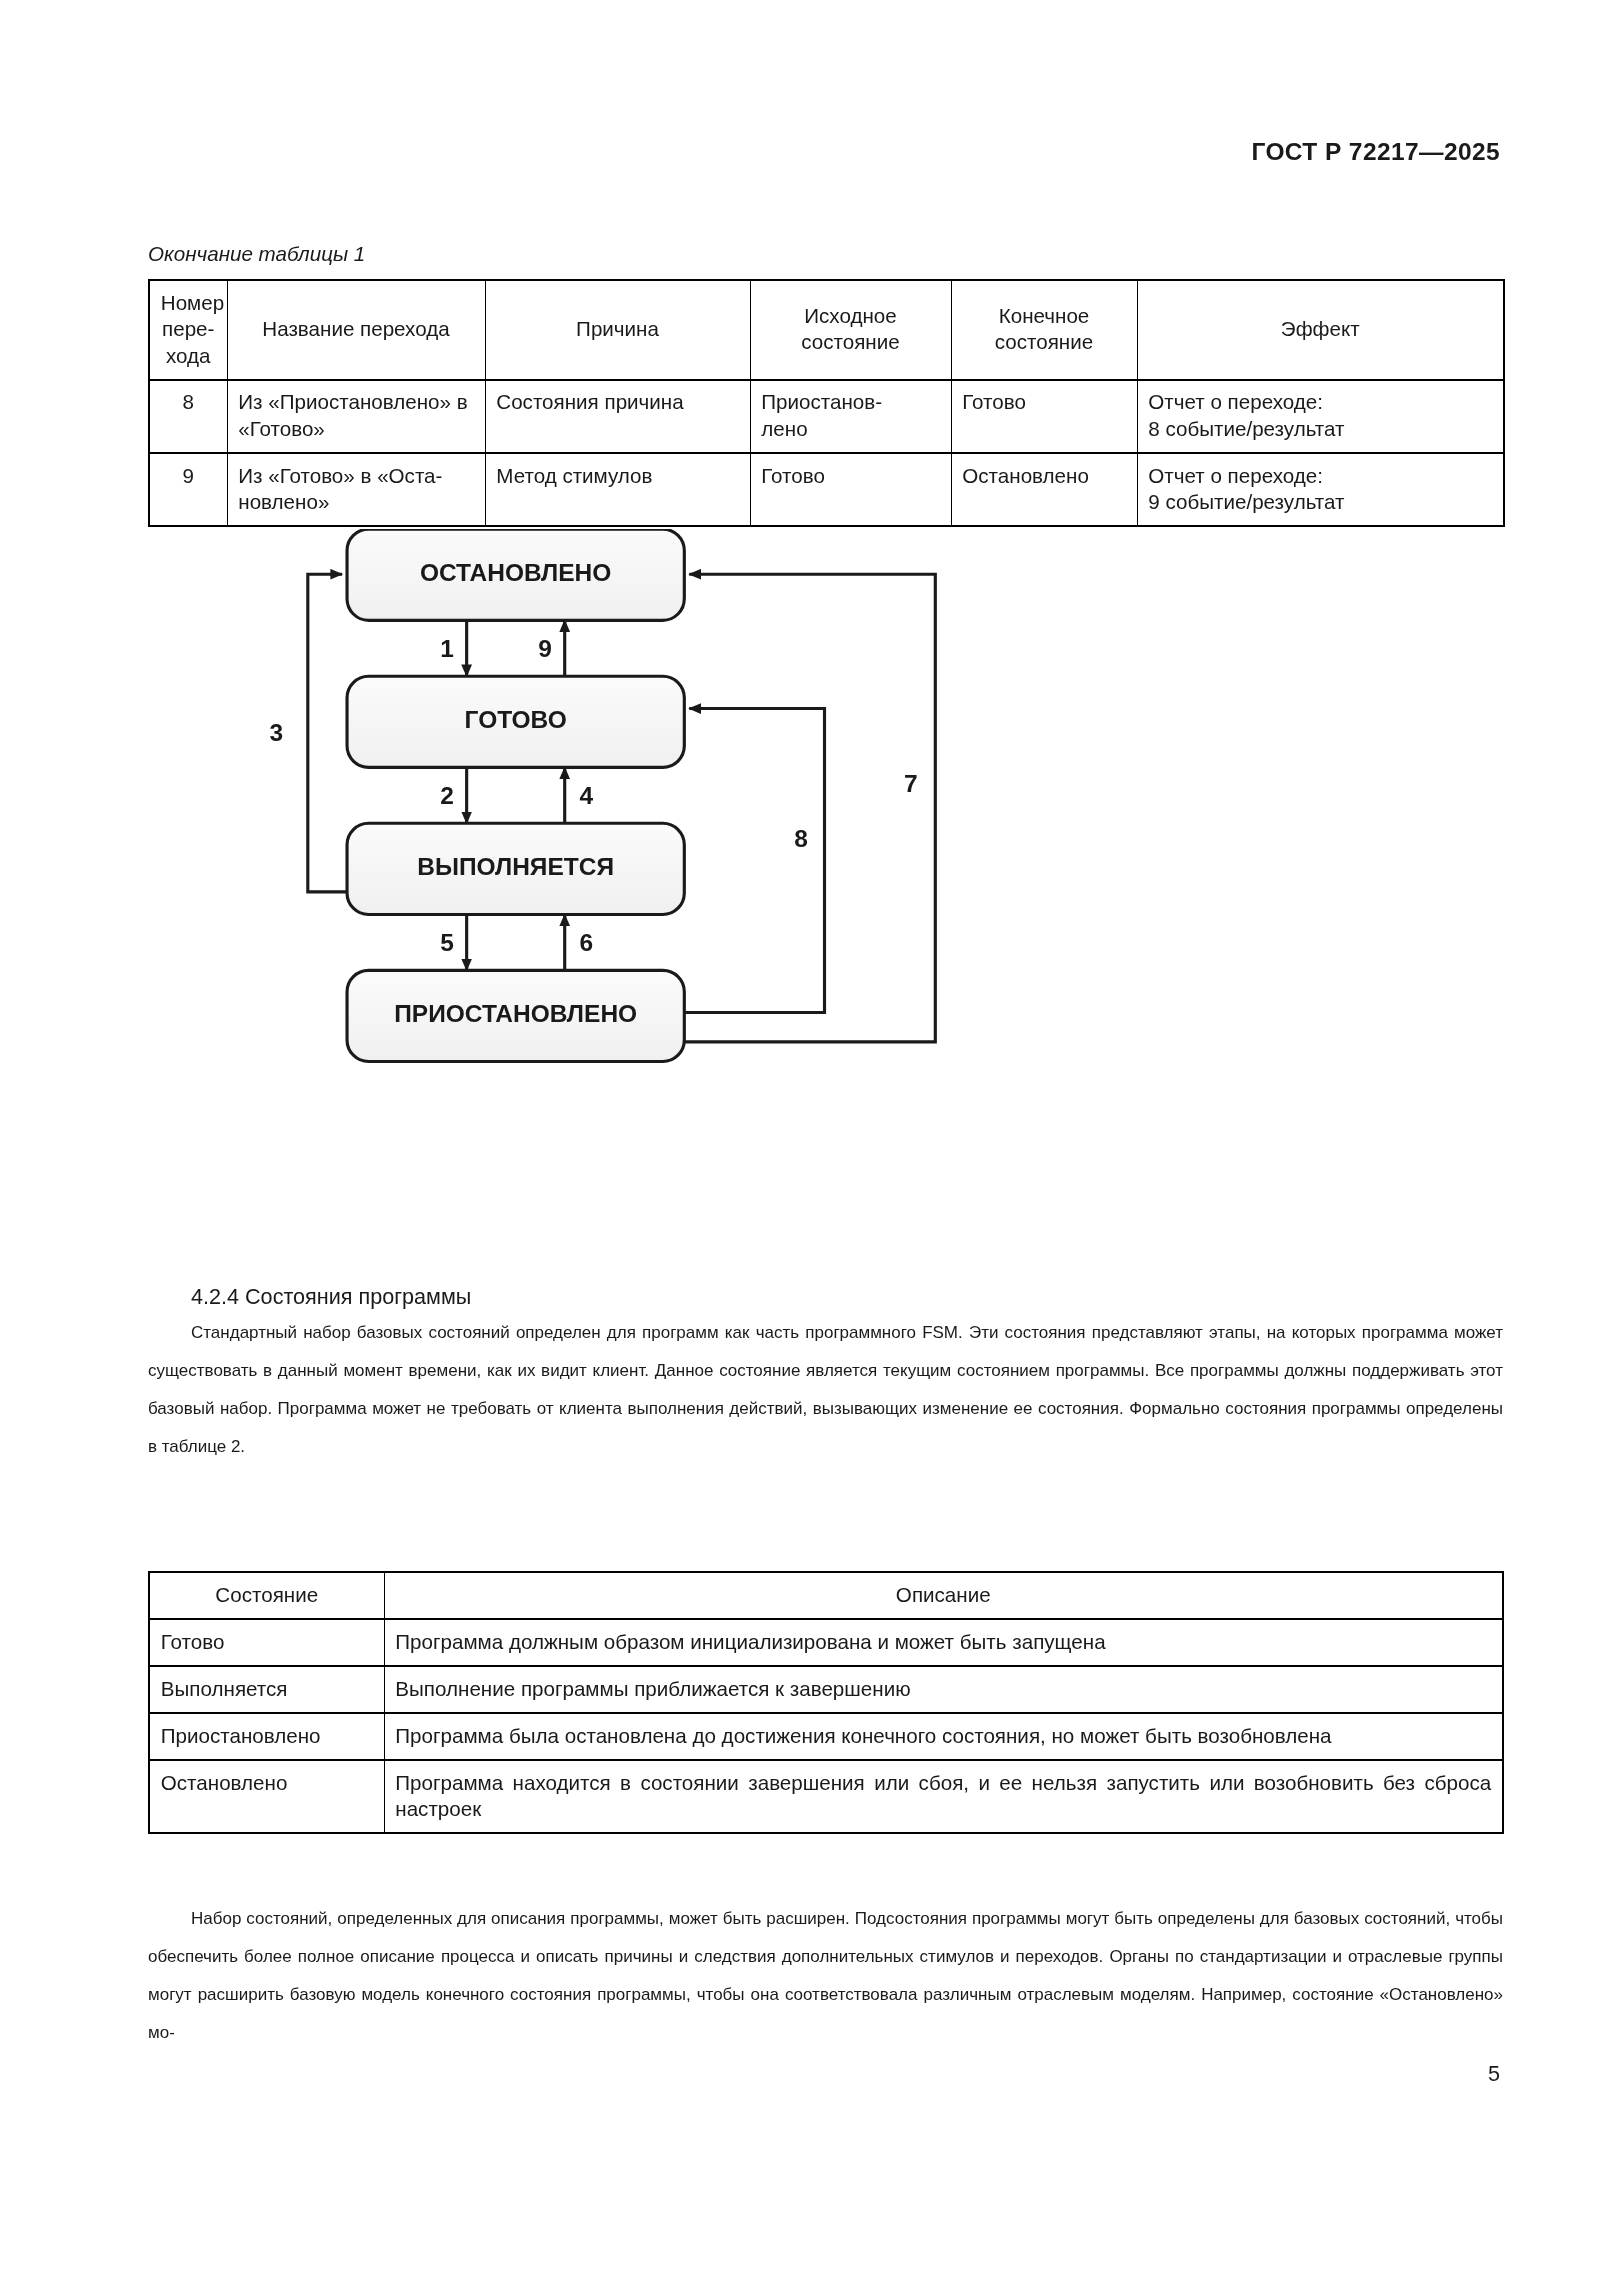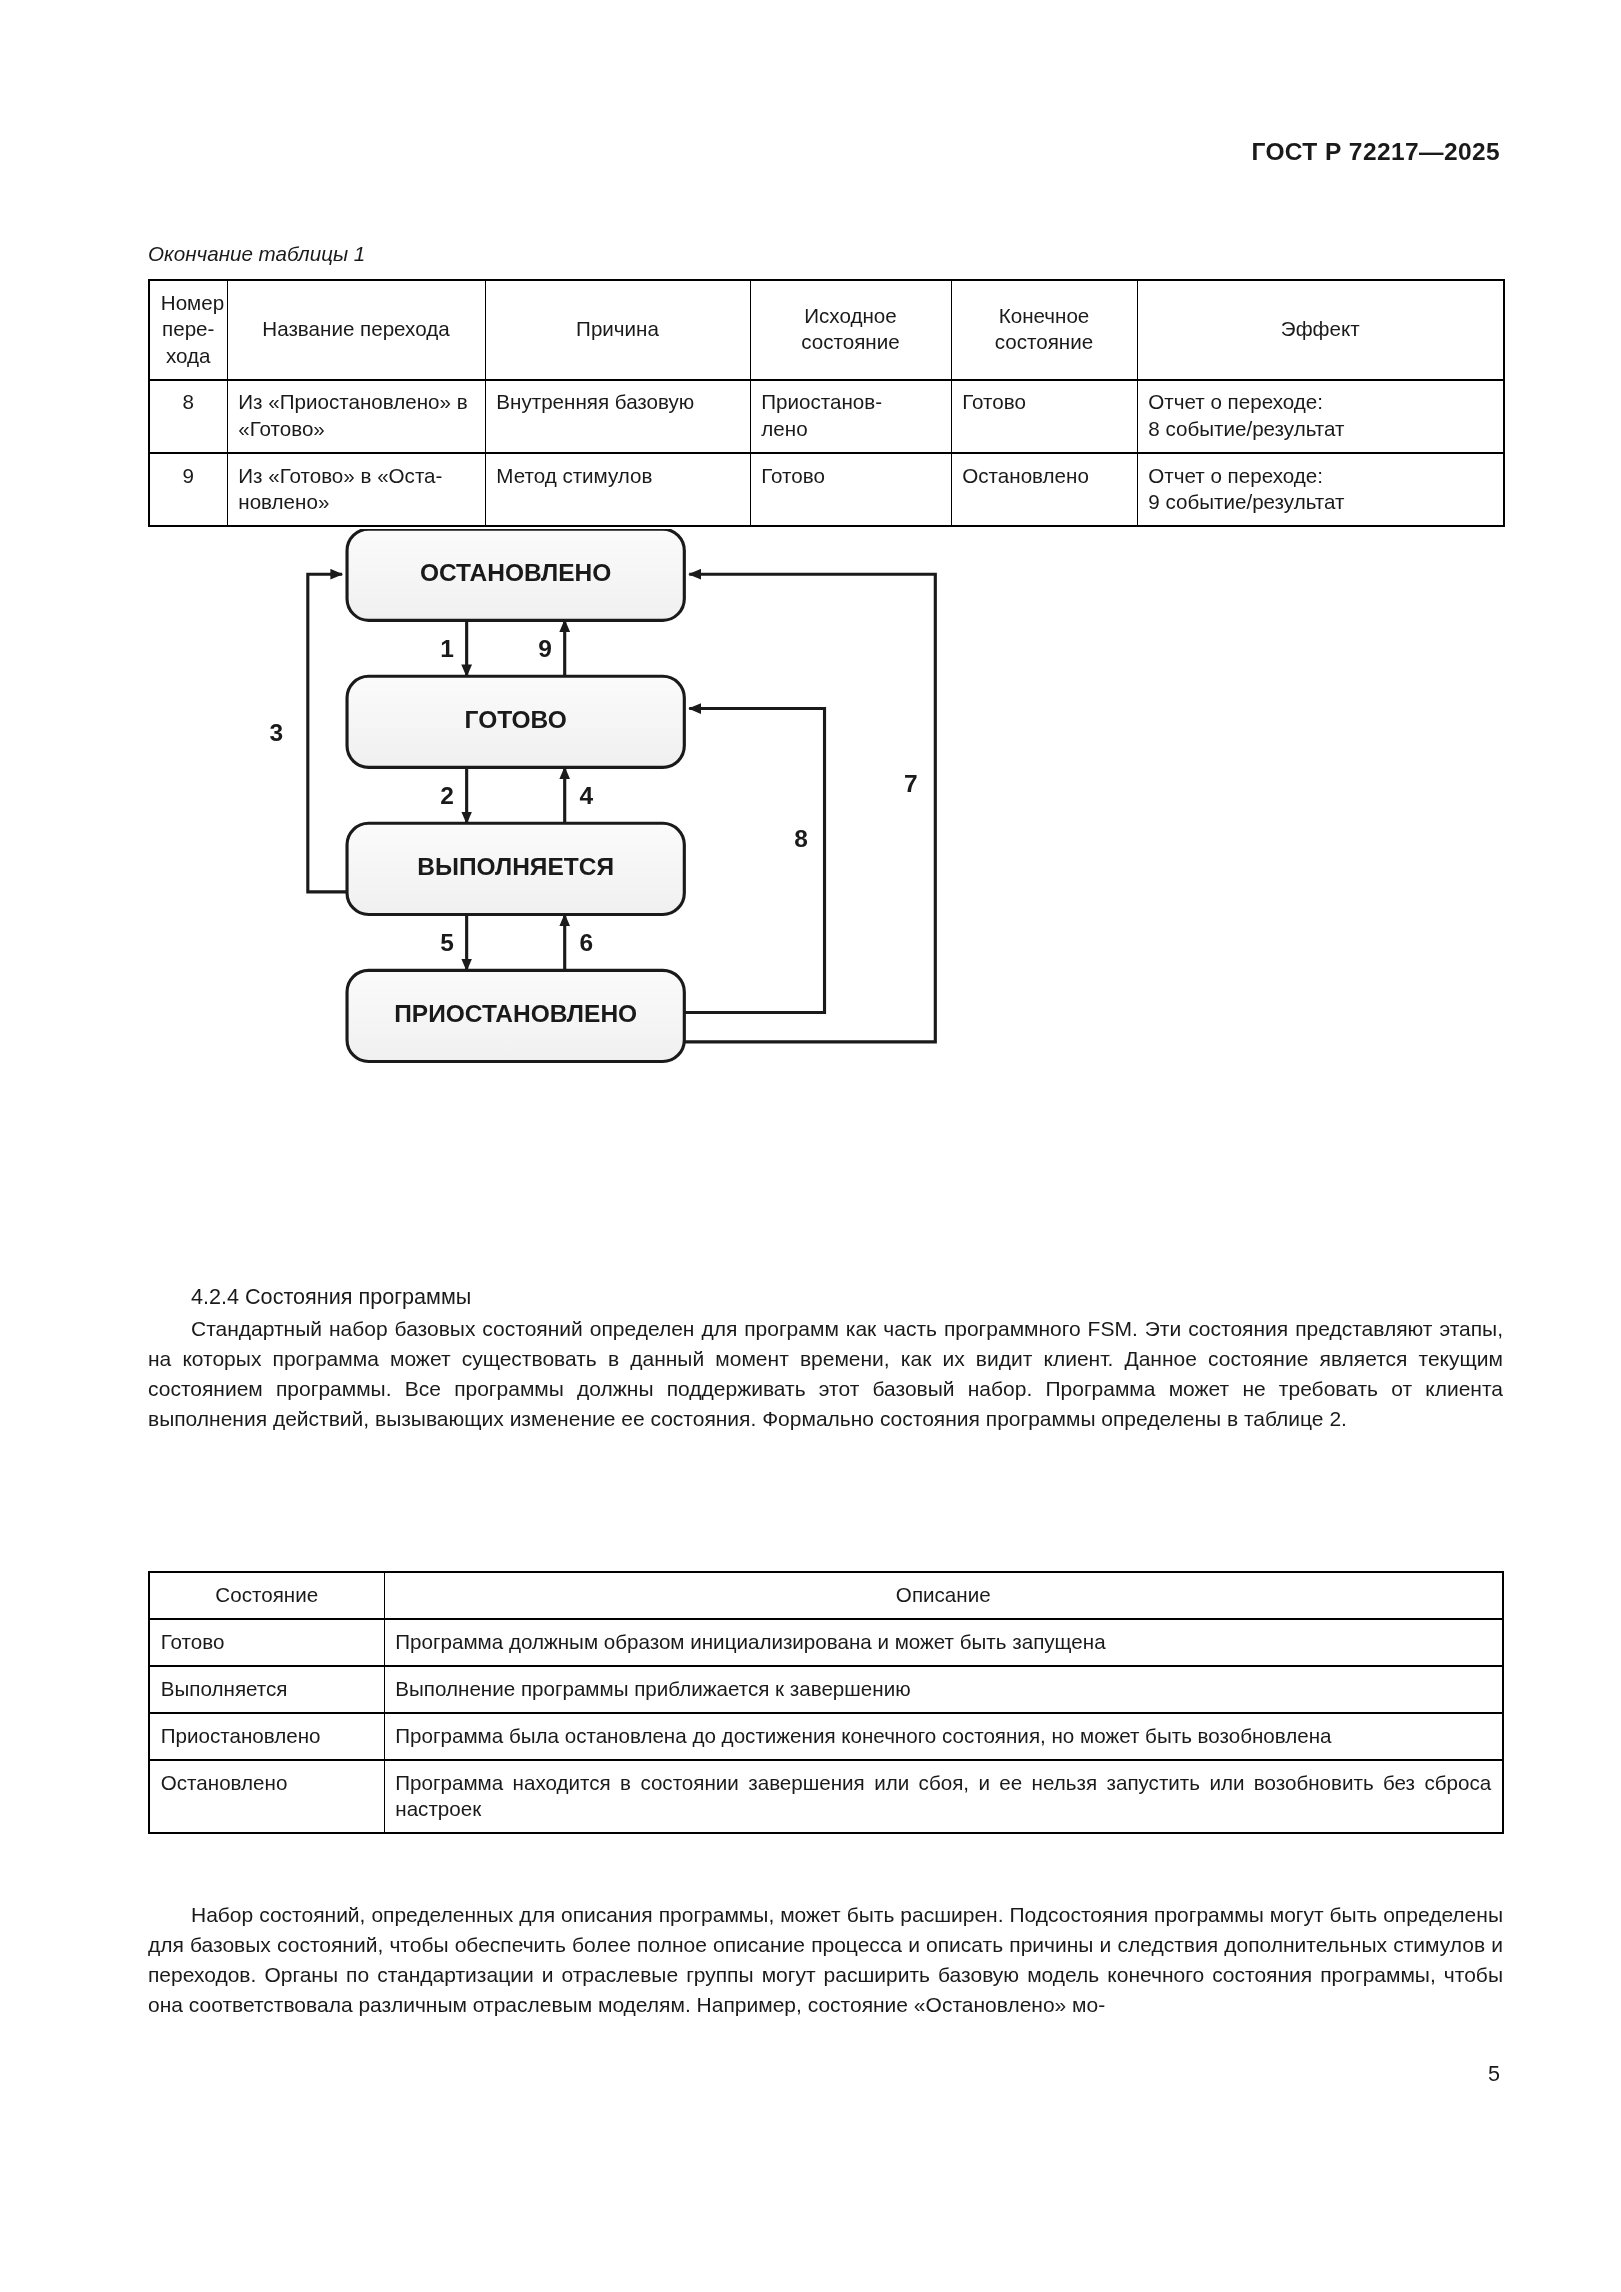--- a/index.html
+++ b/index.html
@@ -117,22 +117,22 @@
   }
 
   
   .sec-title {
     font-size: 21.6px;
     font-weight: normal;
     margin: 0;
     text-indent: 43px;
   }
   p.body {
-    font-size: 21px;
-    line-height: 30px;
+    font-size: 17px;
+    line-height: 38px;
     margin: 0;
     text-align: justify;
     text-indent: 43px;
     hyphens: none;
   }
   .page-number {
     position: absolute;
     right: 153px;
     top: 2061px;
     font-size: 21.6px;
@@ -170,21 +170,21 @@
 состояние</td>
           <td class="pad-tall nowrapish" style="white-space: pre-line;">Конечное
 состояние</td>
           <td class="pad-tall">Эффект</td>
         </tr>
       </thead>
       <tbody>
         <tr>
           <td class="c-center">8</td>
           <td>Из «Приостановлено» в «Готово»</td>
-          <td>Внутренняя базовую</td>
+          <td>Состояния причина</td>
           <td class="nowrapish" style="white-space: pre-line;">Приостанов-
 лено</td>
           <td>Готово</td>
           <td class="nowrapish" style="white-space: pre-line;">Отчет о переходе:
 8  событие/результат</td>
         </tr>
         <tr>
           <td class="c-center">9</td>
           <td>Из «Готово» в «Оста-новлено»</td>
           <td>Метод стимулов</td>

